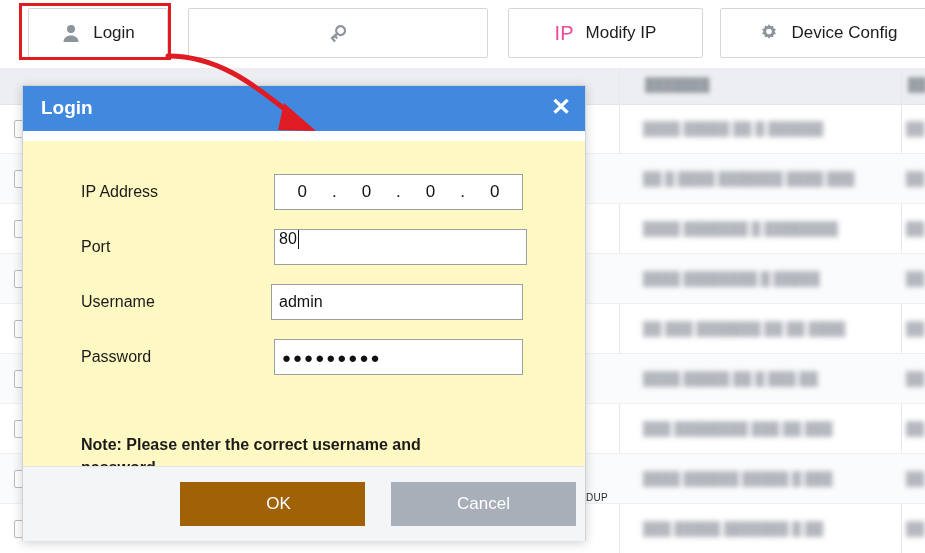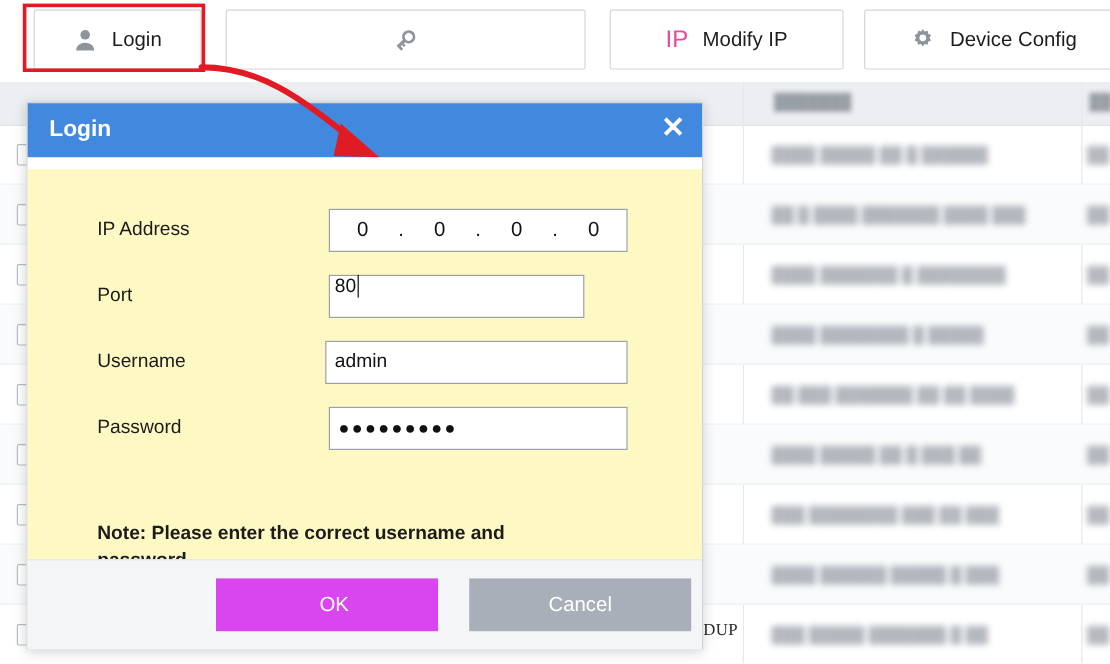--- a/index.html
+++ b/index.html
@@ -58,22 +58,22 @@
     position:absolute;
     color:#9aa0a8;
     font-size:13px;
     filter:blur(2.6px);
     white-space:nowrap;
     opacity:.75;
     font-family:"Liberation Sans", sans-serif;
   }
   .blurtxt.hd{color:#7d848c;filter:blur(2.2px);}
   #dup-text{
-    position:absolute;left:586px;top:518px;
-    font-size:14px;color:#2b2b2b;letter-spacing:.3px;font-family:Liberation Serif, serif;
+    position:absolute;left:586px;top:492px;
+    font-size:10px;color:#2b2b2b;letter-spacing:.3px;
   }
   #bg-vline{
     position:absolute;left:619px;top:0;width:1px;height:485px;
     background:#e6e8ea;
   }
   #bg-vline2{
     position:absolute;left:901px;top:0;width:1px;height:485px;
     background:#e6e8ea;
   }
 
@@ -113,21 +113,21 @@
     font-size:16px;color:#111;
   }
   #f-ip{left:251px;top:0;width:249px;}
   #ip-segs{
     position:absolute;left:0;top:0;width:100%;height:100%;
     display:flex;align-items:center;justify-content:space-around;
     padding:0 10px;box-sizing:border-box;
   }
   .ip-seg{font-size:17px;color:#111;}
   .ip-dot{font-size:17px;color:#111;}
-  #f-port{left:251px;top:0;width:213px;padding:16px 4px;display:flex;align-items:flex-end;}
+  #f-port{left:251px;top:0;width:253px;padding:0 4px;display:flex;align-items:flex-start;}
   #port-val{font-size:16px;color:#111;}
   #port-caret{
     display:inline-block;width:1px;height:19px;background:#111;margin-left:1px;
   }
   #f-user{left:248px;top:0;width:252px;padding:0 7px;display:flex;align-items:center;}
   #f-pass{left:251px;top:0;width:249px;padding:0 7px;display:flex;align-items:center;}
   #pass-dots{font-size:15px;color:#111;letter-spacing:2px;}
 
   #note{
     position:absolute;left:58px;top:292px;width:420px;
@@ -137,21 +137,21 @@
   #dlg-footer{
     position:absolute;left:0;top:380px;width:562px;height:74px;
     background:#f4f5f6;border-top:1px solid #e3e5e7;
   }
   .dbtn{
     position:absolute;top:15px;height:44px;width:185px;
     display:flex;align-items:center;justify-content:center;
     font-size:17px;color:#ffffff;border:none;cursor:pointer;
     box-sizing:border-box;
   }
-  #btn-ok{left:157px;background:#d946ef;padding-left:12px;}
+  #btn-ok{left:157px;background:#a16207;padding-left:12px;}
   #btn-cancel{left:368px;background:#a9afb8;}
 
   
   #arrow-svg{
     position:absolute;left:0;top:0;width:925px;height:553px;
     pointer-events:none;
   }
 </style>
 </head>
 <body>

